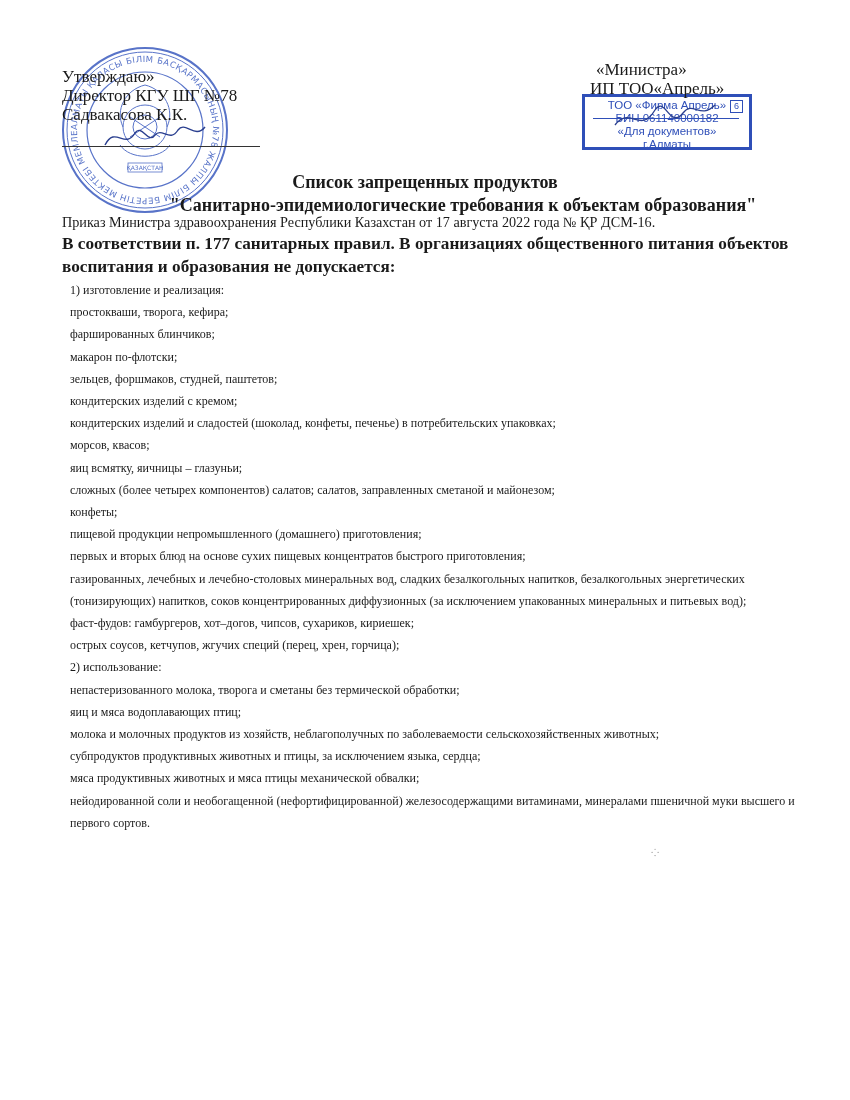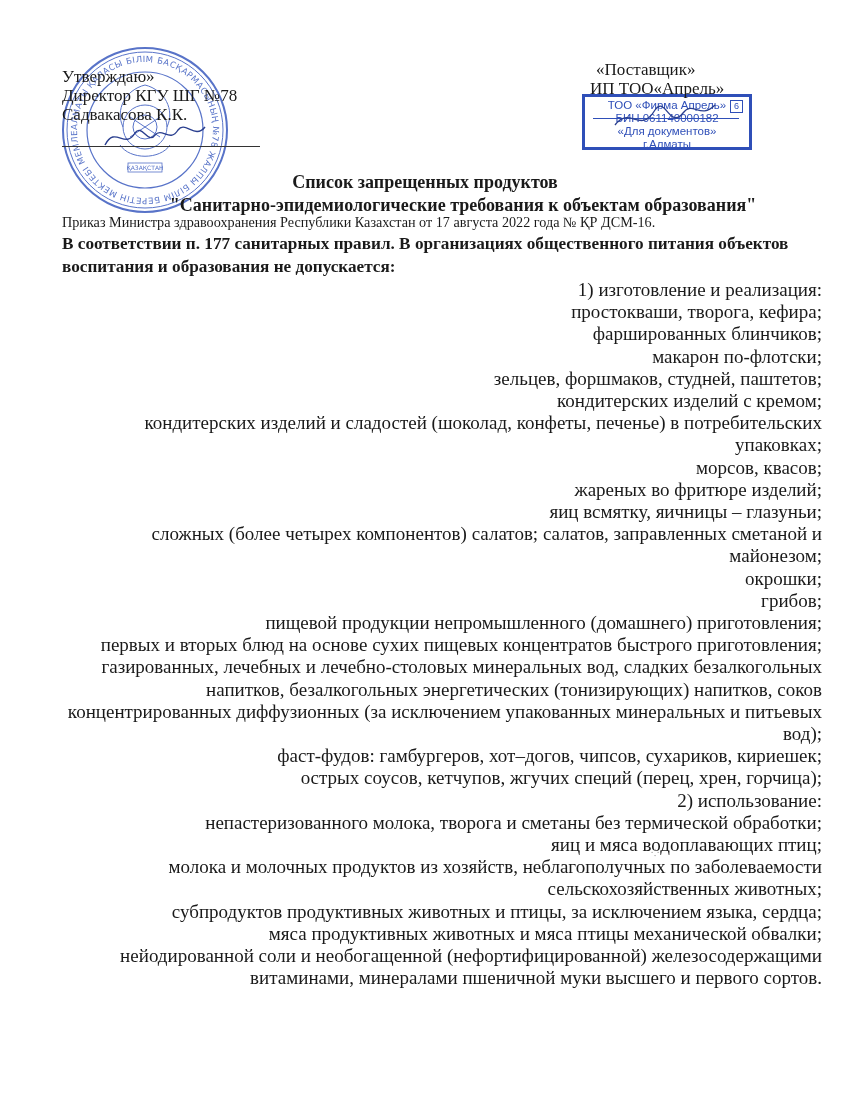--- a/index.html
+++ b/index.html
@@ -37,21 +37,21 @@
   }
   .t1 { top: 172px; }
   .t2 { top: 195px; left: 38px; }
   .order {
     position: absolute; left: 62px; top: 214px; font-size: 14.2px; white-space: nowrap;
   }
   .intro {
     position: absolute; left: 62px; top: 232px; width: 760px; font-weight: bold; font-size: 17.2px; line-height: 23px;
   }
   .body {
-    position: absolute; left: 62px; top: 279px; width: 760px; font-size: 19px; line-height: 22.2px; text-align: right;
+    position: absolute; left: 70px; top: 279px; width: 760px; font-size: 12px; line-height: 22.2px;
   }
   .body p { margin: 0; }
   .body .head { }
   .speck { position: absolute; left: 651px; top: 845px; width: 10px; height: 8px; color: #999; font-size: 10px; }
 </style>
 </head>
 <body>
 
 <svg class="seal" viewBox="0 0 170 170">
   <defs>
@@ -78,21 +78,21 @@
   <div>Утверждаю»</div>
   <div>Директор КГУ ШГ №78</div>
   <div>Садвакасова К.К.</div>
 </div>
 <div class="sign-line"></div>
 <svg style="position:absolute;left:100px;top:115px;width:110px;height:40px;z-index:3" viewBox="0 0 110 40">
   <path d="M5,30 C15,10 25,35 35,18 C42,8 48,30 55,20 C62,12 70,28 78,15 C85,5 95,25 105,12" fill="none" stroke="#2a3f8f" stroke-width="1.4"></path>
 </svg>
 
 <div class="supplier">
-  <div>«Поставщик»</div>
+  <div>«Министра»</div>
   <div class="l2">ИП ТОО«Апрель»</div>
 </div>
 
 <div class="stamp">
   <div>ТОО «Фирма Апрель»</div>
   <div>БИН 061140000182</div>
   <div>«Для документов»</div>
   <div>г.Алматы</div>
   <div class="num-box">6</div>
   <div class="strike"></div>
@@ -109,25 +109,23 @@
 <div class="body">
   <p class="head">1) изготовление и реализация:</p>
   <div id="sec1">
       <p>простокваши, творога, кефира;</p>
       <p>фаршированных блинчиков;</p>
       <p>макарон по-флотски;</p>
       <p>зельцев, форшмаков, студней, паштетов;</p>
       <p>кондитерских изделий с кремом;</p>
       <p>кондитерских изделий и сладостей (шоколад, конфеты, печенье) в потребительских упаковках;</p>
       <p>морсов, квасов;</p>
-      <p>жареных во фритюре изделий;</p>
       <p>яиц всмятку, яичницы – глазуньи;</p>
       <p>сложных (более четырех компонентов) салатов; салатов, заправленных сметаной и майонезом;</p>
-      <p>окрошки;</p>
-      <p>грибов;</p>
+      <p>конфеты;</p>
       <p>пищевой продукции непромышленного (домашнего) приготовления;</p>
       <p>первых и вторых блюд на основе сухих пищевых концентратов быстрого приготовления;</p>
       <p>газированных, лечебных и лечебно-столовых минеральных вод, сладких безалкогольных напитков, безалкогольных энергетических (тонизирующих) напитков, соков концентрированных диффузионных (за исключением упакованных минеральных и питьевых вод);</p>
       <p>фаст-фудов: гамбургеров, хот–догов, чипсов, сухариков, кириешек;</p>
       <p>острых соусов, кетчупов, жгучих специй (перец, хрен, горчица);</p>
     </div>
   <p class="head">2) использование:</p>
   <div id="sec2">
       <p>непастеризованного молока, творога и сметаны без термической обработки;</p>
       <p>яиц и мяса водоплавающих птиц;</p>

